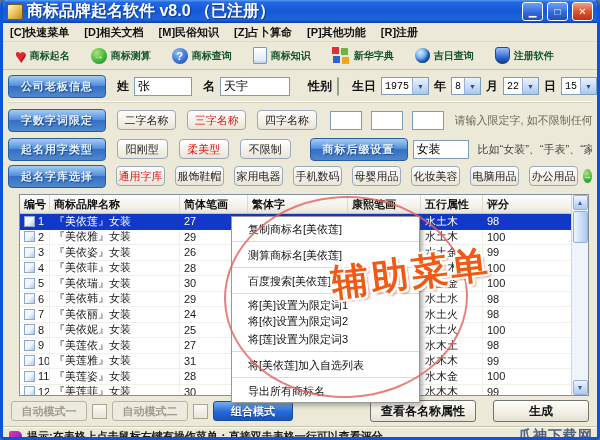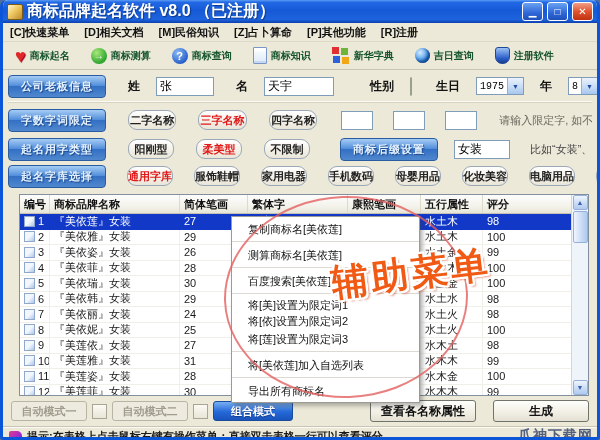--- a/index.html
+++ b/index.html
@@ -36,28 +36,28 @@
                  margin:0 11px 10px 0;}
   .ic-globe{width:15px;height:15px;border-radius:50%;background:radial-gradient(circle at 35% 30%,#D6EBFF,#4A9AE8 55%,#1A5CB0);
             box-shadow:inset -2px -2px 3px #14488C;}
   .ic-shield{width:13px;height:15px;background:linear-gradient(180deg,#9CC2F4,#2A5CC8 70%,#1A3C8C);border:1px solid #1E4898;
              border-radius:3px 3px 7px 7px;}
   .ic-more-arrow{width:14px;height:14px;border-radius:50%;background:radial-gradient(circle at 35% 30%,#A8E878,#2FA630 70%,#187818);
                  color:#fff;font-size:9px;font-weight:bold;margin-left:auto;}
   .ic-more-arrow::before{content:"→";}
   
   .form{height:124px;box-sizing:border-box;padding:5px 5px 0 5px;overflow:hidden;}
-  .frow{display:flex;align-items:center;gap:16px;margin-bottom:5px;height:22px;}
+  .frow{display:flex;align-items:center;gap:5px;margin-bottom:5px;height:22px;}
   .frow.etched{border-top:1px solid #D8D4C4;box-shadow:0 -1px 0 #FBFAF4;padding-top:4px;height:26px;}
   .blue-btn{width:96px;min-width:96px;height:21px;background:linear-gradient(180deg,#A6CCF4 0%,#5490DC 45%,#3470C4 50%,#5088CE 100%);
             border:1px solid #2A5CA0;border-radius:4px;color:#E4F2FF;font-size:11px;font-weight:bold;letter-spacing:1px;
             display:flex;align-items:center;justify-content:center;text-shadow:1px 1px 1px #1A4488;white-space:nowrap;}
   .white-btn{min-width:46px;height:20px;padding:0 12px;box-sizing:border-box;white-space:nowrap;
-             background:linear-gradient(180deg,#FFFFFF 0%,#F4F1E8 55%,#E9E5D8 100%);border:1px solid #9AA8B8;border-radius:9px;
-             font-size:11px;font-weight:bold;color:#222;display:flex;align-items:center;justify-content:center;}
+             background:linear-gradient(180deg,#FFFFFF 0%,#F4F1E8 55%,#E9E5D8 100%);border:1px solid #9AA8B8;border-radius:4px;
+             font-size:11px;font-weight:normal;color:#222;display:flex;align-items:center;justify-content:center;}
   .accent{color:#E01818;}
   .lbl{font-size:12px;font-weight:bold;color:#111;white-space:nowrap;}
   input.box{height:17px;border:1px solid #7F9DB9;font-size:12px;padding:0 3px;background:#fff;font-family:inherit;}
   .in-name{width:50px;} .in-name2{width:62px;} .in-limit{width:24px;} .in-suffix{width:48px;}
   .hint{font-size:11px;color:#6B675C;white-space:nowrap;overflow:hidden;}
   .hint-dark{color:#444;}
   .toggle{width:54px;height:17px;border:1px solid #9AA08E;border-radius:9px;background:linear-gradient(180deg,#E2DFD2,#F2F0E6);
           display:flex;overflow:hidden;}
   .toggle .on{width:28px;background:linear-gradient(180deg,#C2EC86,#74C433 55%,#56A81E);color:#fff;font-size:11px;font-weight:bold;
               display:flex;align-items:center;justify-content:center;border-radius:8px;text-shadow:0 1px 1px #3A7A10;}
@@ -183,21 +183,21 @@
   </div>
 
   <div class="form">
 
     <div class="frow">
       <span class="blue-btn">公司老板信息</span>
       <span class="lbl" style="margin-left:6px;">姓</span>
       <input class="box in-name" value="张" style="">
       <span class="lbl" style="margin-left:6px;">名</span>
       <input class="box in-name2" value="天宇" style="">
-      <span class="lbl" style="margin-left:20px;">性别</span>
+      <span class="lbl" style="margin-left:13px;">性别</span>
       <span class="toggle">
         <span class="on">男</span>
       </span>
       <span class="lbl" style="margin-left:8px;">生日</span>
       <span class="combo cb-year">
         <span class="val">1975</span>
         <span class="drop">▼</span>
       </span>
       <span class="lbl">年</span>
       <span class="combo cb-sm">

